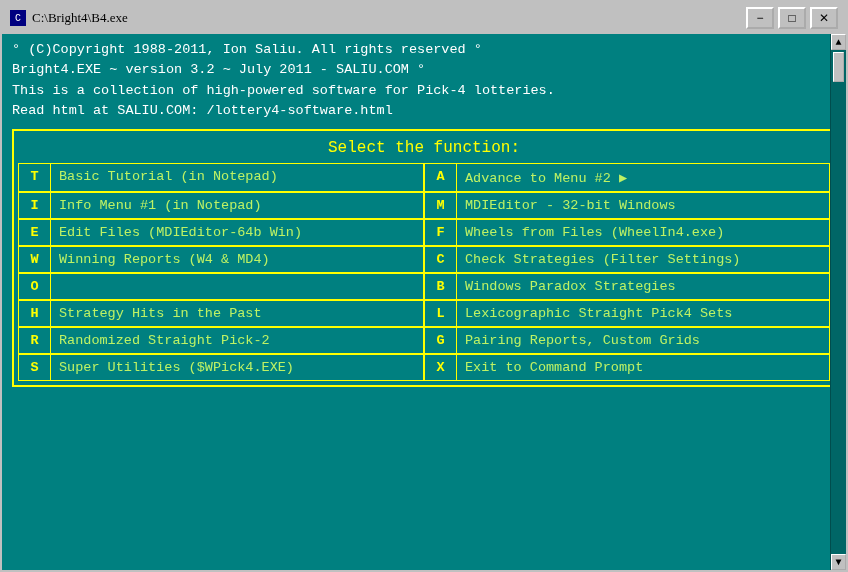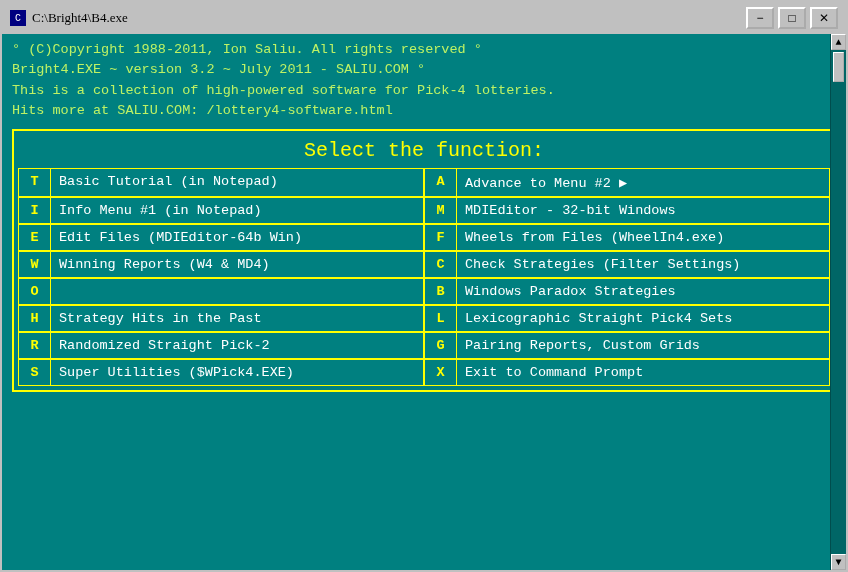--- a/index.html
+++ b/index.html
@@ -63,33 +63,33 @@
     .content {
       flex: 1;
       background: #008080;
       padding: 6px 10px;
       color: #ffff00;
       font-size: 14px;
       overflow: hidden;
       position: relative;
     }
     .header-text {
-      color: #bef264;
+      color: #ffffff;
       font-size: 13.5px;
       line-height: 1.5;
       margin-bottom: 8px;
     }
     .menu-box {
       border: 2px solid #ffff00;
       padding: 4px;
     }
     .menu-title {
       text-align: center;
       color: #ffff00;
-      font-size: 20px;
+      font-size: 16px;
       padding: 4px 0 6px 0;
     }
     .menu-grid {
       display: grid;
       grid-template-columns: 1fr 1fr;
       gap: 0;
     }
     .menu-row {
       display: flex;
       border: 1px solid #ffff00;
@@ -100,21 +100,21 @@
       background: transparent;
       padding: 5px 8px;
       min-width: 32px;
       text-align: center;
       border-right: 1px solid #ffff00;
       font-weight: bold;
       color: #ffff00;
     }
     .menu-label {
       padding: 5px 8px;
-      color: #ffffff;
+      color: #bef264;
     }
     .scrollbar {
       position: absolute;
       right: 0;
       top: 0;
       bottom: 0;
       width: 16px;
       background: #006666;
       border-left: 1px solid #004d4d;
       display: flex;
@@ -156,21 +156,21 @@
       <button class="title-bar-btn">□</button>
       <button class="title-bar-btn">✕</button>
     </div>
   </div>
 
   <div class="content">
     <div class="header-text">
       <div>  ° (C)Copyright 1988-2011, Ion Saliu. All rights reserved °</div>
       <div>Bright4.EXE ~ version 3.2 ~ July 2011 - SALIU.COM °</div>
       <div>This is a collection of high-powered software for Pick-4 lotteries.</div>
-      <div>Hits more at SALIU.COM: /lottery4-software.html</div>
+      <div>Read html at SALIU.COM: /lottery4-software.html</div>
     </div>
 
     <div class="menu-box">
       <div class="menu-title">Select the function:</div>
       <div class="menu-grid">
 
       <div class="menu-row">
       <span class="menu-key">T</span>
       <span class="menu-label">Basic Tutorial (in Notepad)</span>
     </div>

